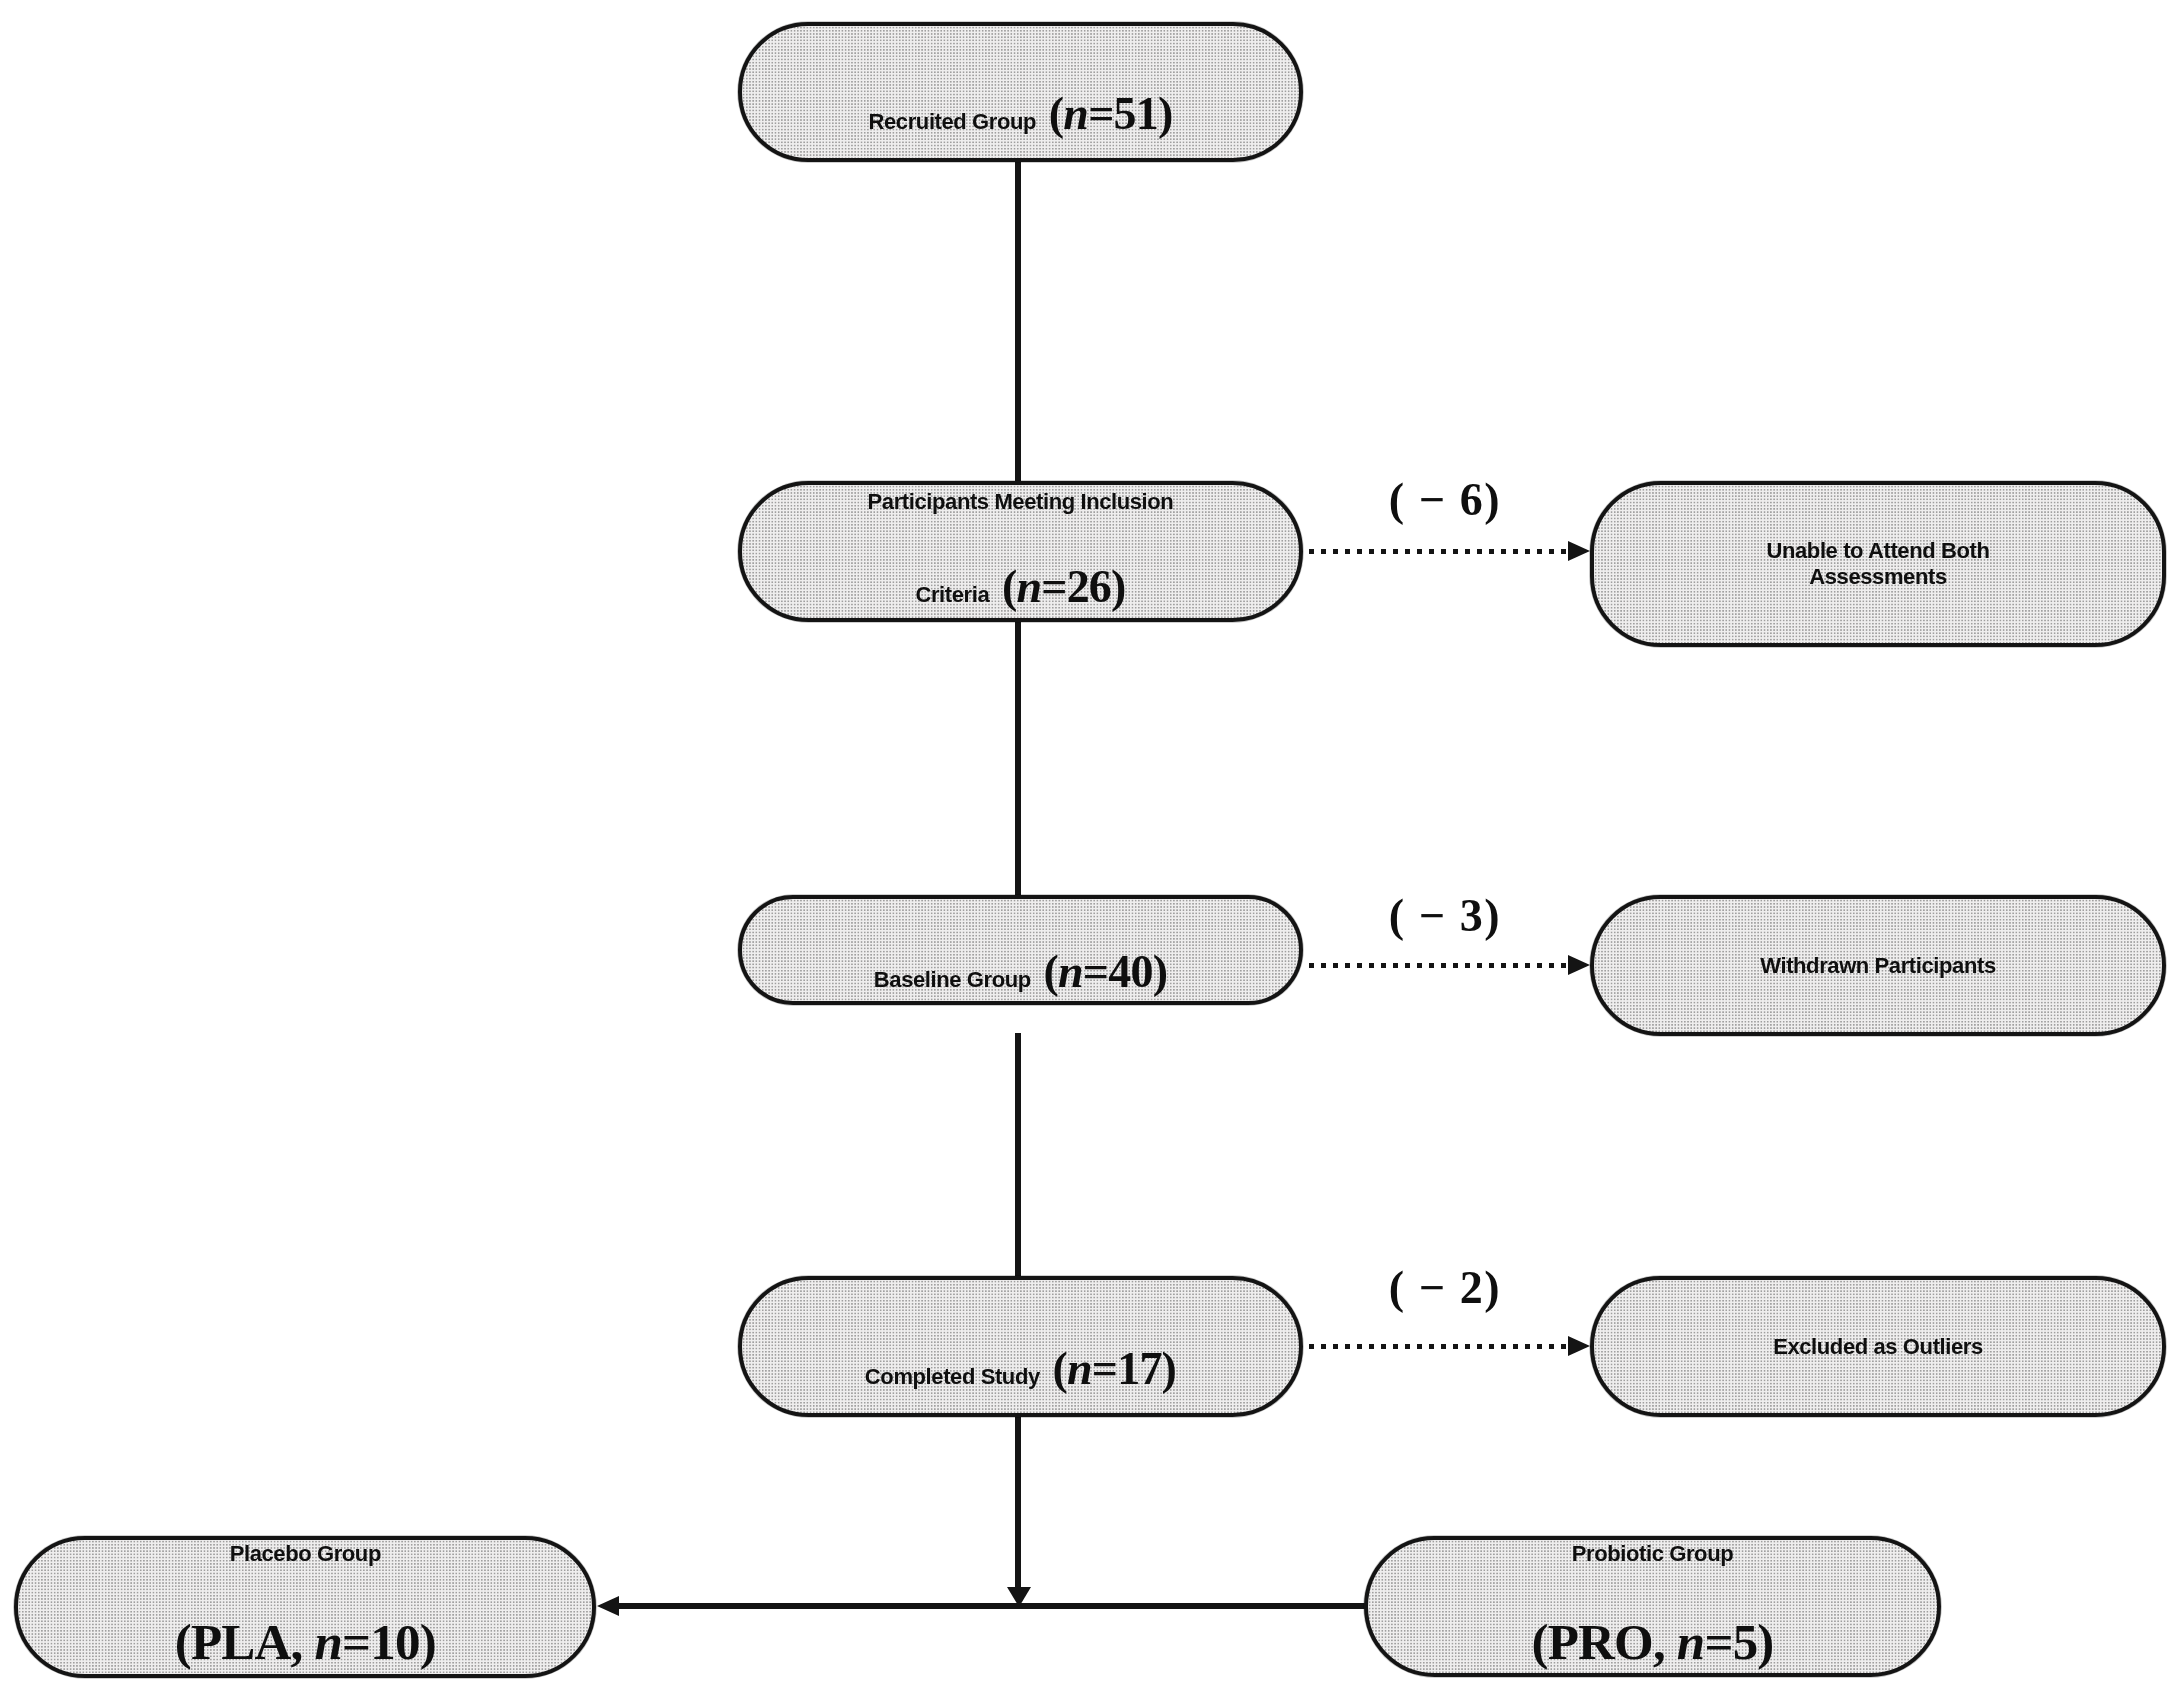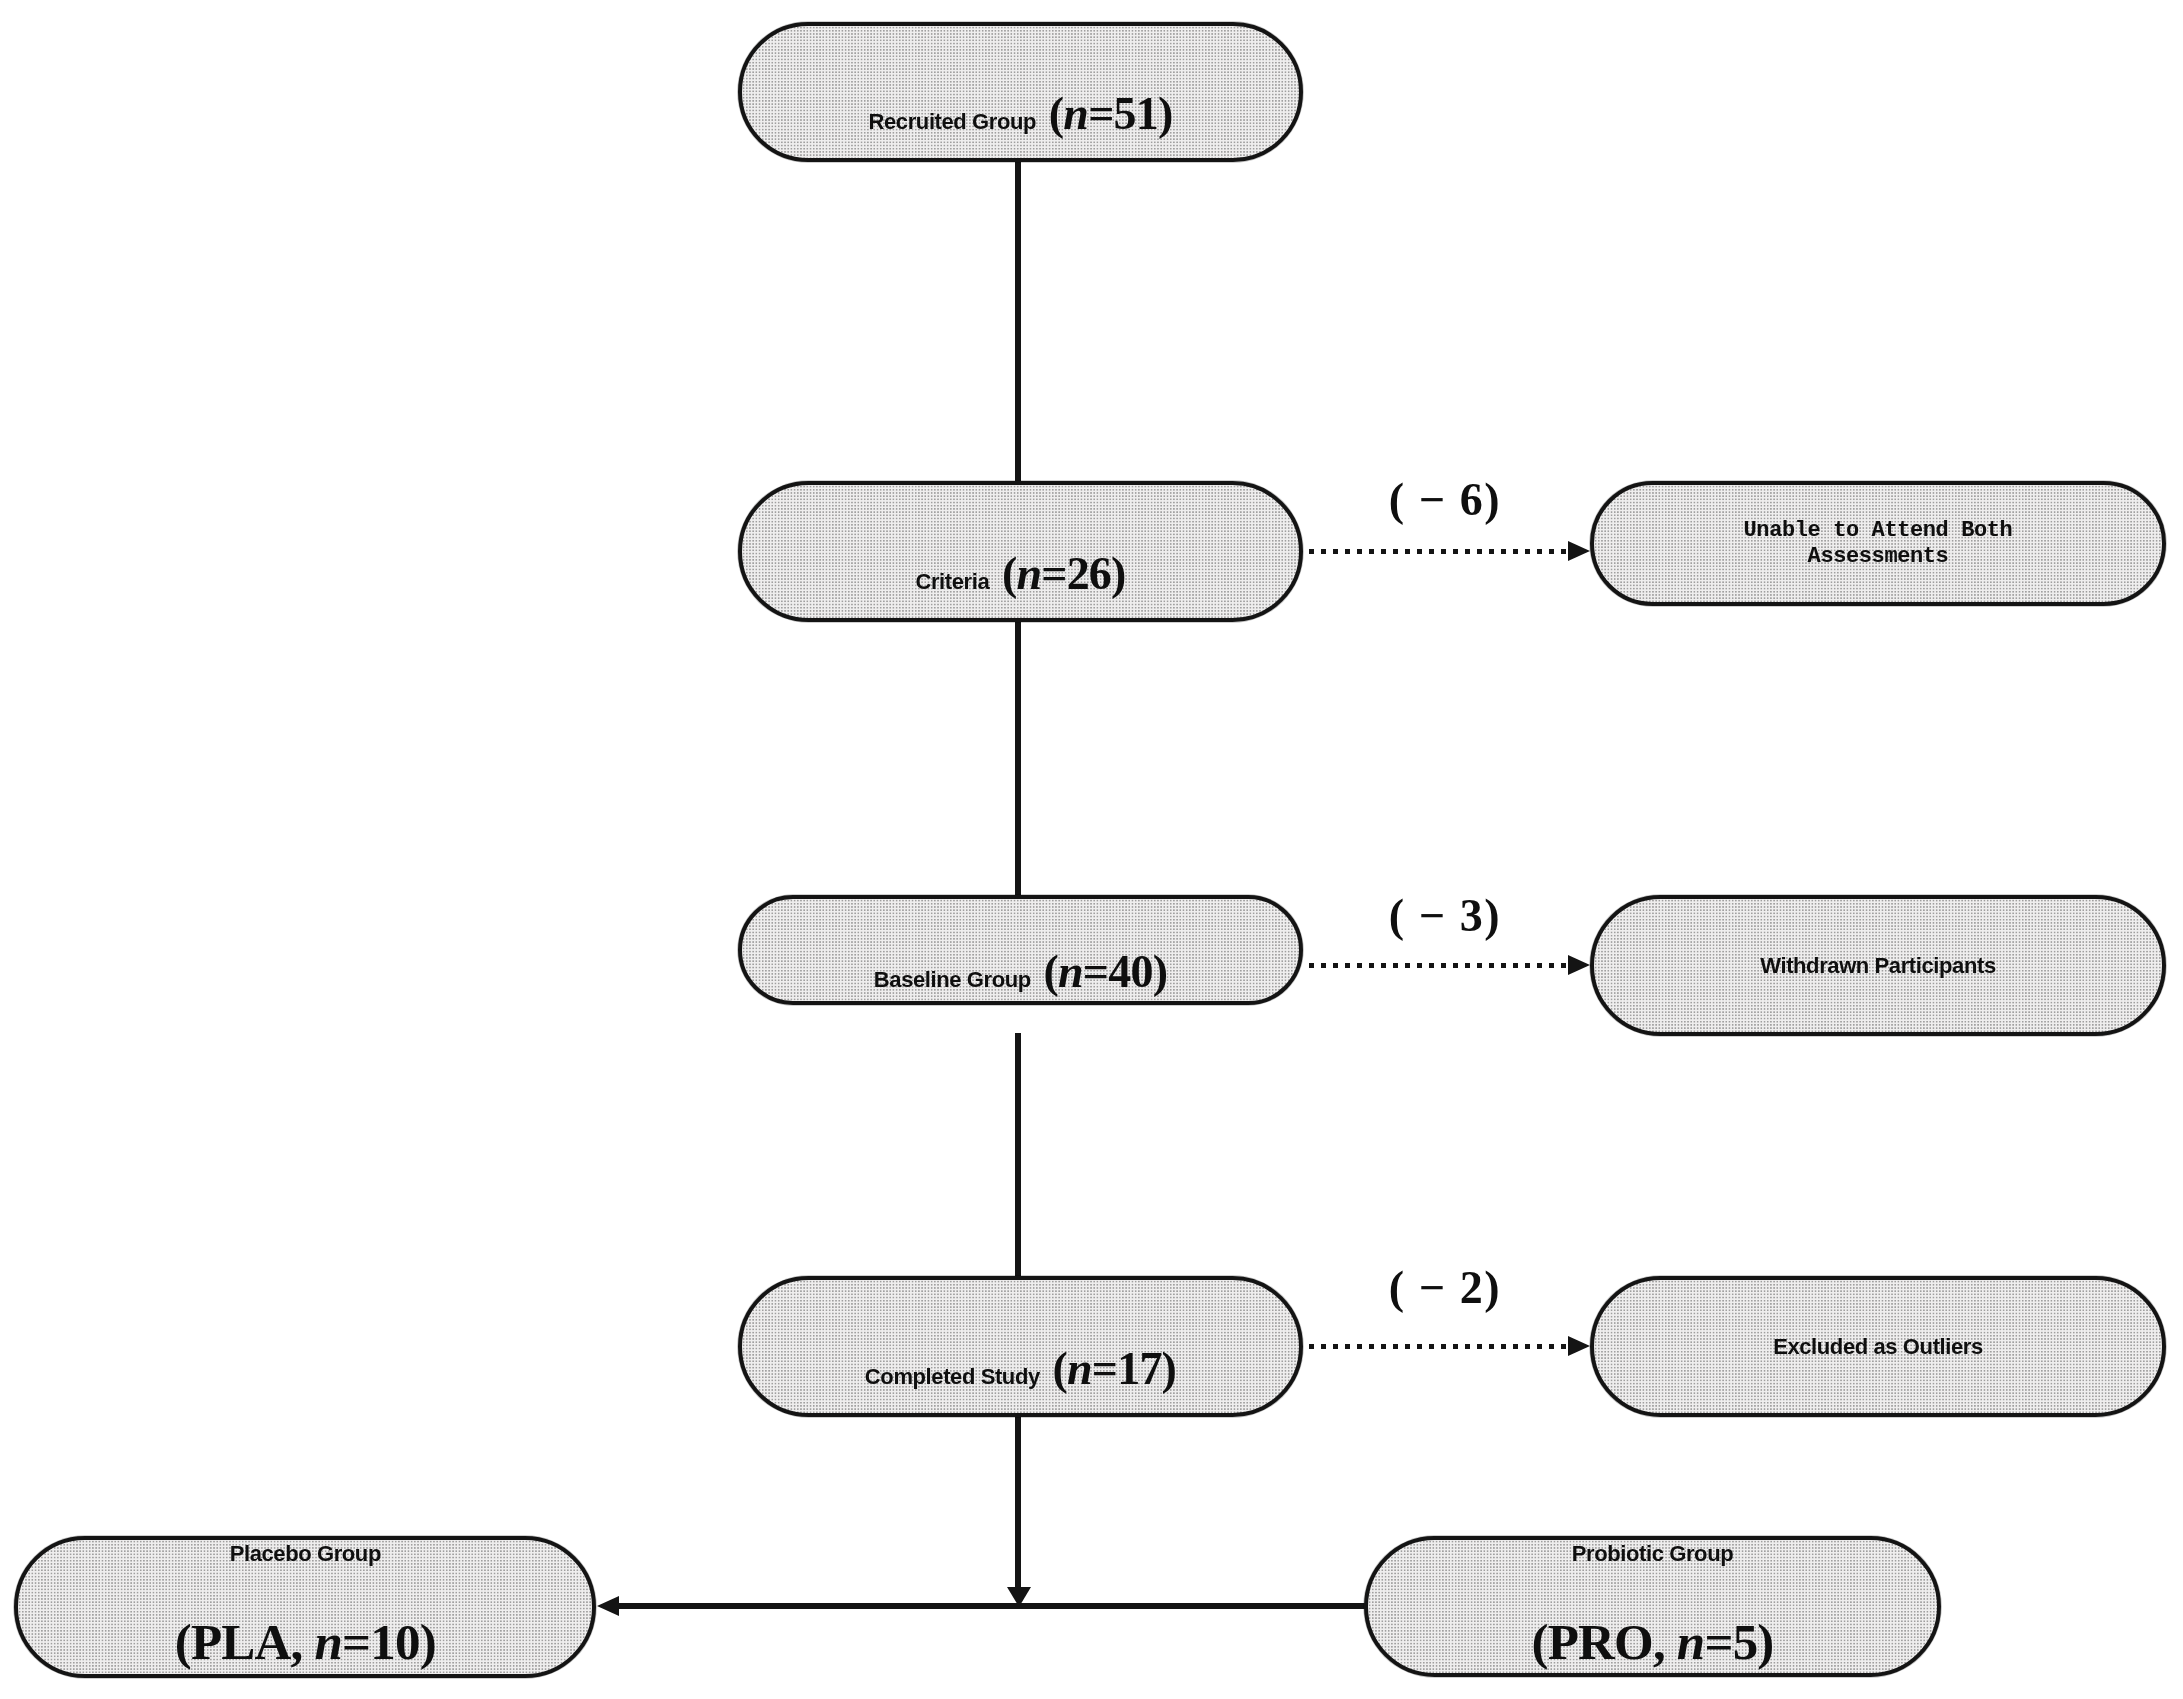--- a/index.html
+++ b/index.html
@@ -120,40 +120,43 @@
 
   <div class="box" style="left:738px;top:22px;width:565px;height:140px;">
     <div class="line">
       <span class="sans">Recruited Group</span>
       <span class="nexpr"><span>(</span><span class="nit">n</span><span>=51)</span></span>
     </div>
   </div>
 
   <div class="box" style="left:738px;top:481px;width:565px;height:141px;">
     <div class="line">
+      <span class="sans">Participants Meeting Inclusion</span>
+    </div>
+    <div class="line">
       <span class="sans">Criteria</span>
       <span class="nexpr"><span>(</span><span class="nit">n</span><span>=26)</span></span>
     </div>
   </div>
 
   <div class="box" style="left:738px;top:895px;width:565px;height:110px;">
     <div class="line">
       <span class="sans">Baseline Group</span>
       <span class="nexpr"><span>(</span><span class="nit">n</span><span>=40)</span></span>
     </div>
   </div>
 
   <div class="box" style="left:738px;top:1276px;width:565px;height:141px;">
     <div class="line">
       <span class="sans">Completed Study</span>
       <span class="nexpr"><span>(</span><span class="nit">n</span><span>=17)</span></span>
     </div>
   </div>
 
-  <div class="box" style="left:1590px;top:481px;width:576px;height:125px;font-family:Liberation Mono, monospace;">
+  <div class="box" style="left:1590px;top:481px;width:576px;height:166px;">
     <div class="line">
         <span class="sans">Unable to Attend Both</span>
       </div>
     <div class="line">
         <span class="sans">Assessments</span>
       </div>
   </div>
 
   <div class="box" style="left:1590px;top:1276px;width:576px;height:141px;">
     <div class="line">

